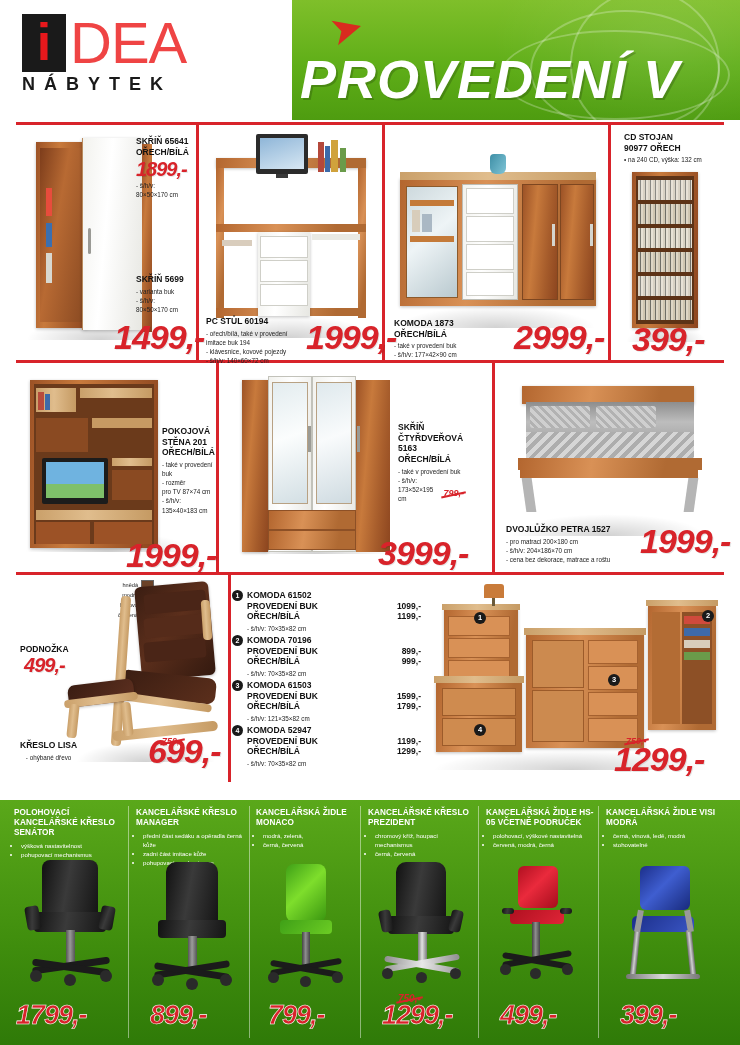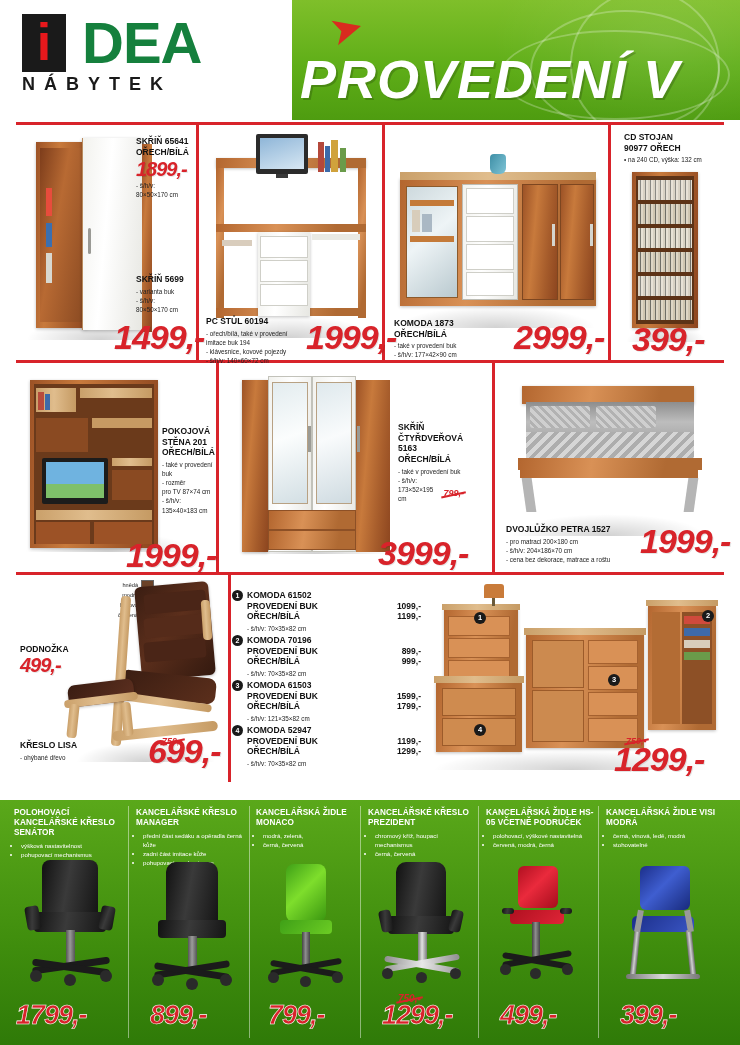--- a/index.html
+++ b/index.html
@@ -20,22 +20,22 @@
     background: #ffffff;
   }
   .logo-block { position: absolute; left: 22px; top: 14px; width: 262px; }
   .logo-row { display: flex; align-items: stretch; height: 58px; }
   .logo-i {
     width: 44px; background: #1a1a1a; color: #e8181c;
     font-size: 52px; font-weight: bold; line-height: 56px; text-align: center;
     font-family: "Liberation Sans", sans-serif;
   }
   .logo-dea {
-    color: #15803d; font-size: 58px; font-weight: bold; line-height: 58px;
-    letter-spacing: -1px; padding-left: 16px;
+    color: #ef4444; font-size: 58px; font-weight: normal; line-height: 58px;
+    letter-spacing: -1px; padding-left: 4px;
   }
   .logo-sub {
     margin-top: 2px; color: #1a1a1a; font-size: 18px; font-weight: bold;
     letter-spacing: 9px;
   }
   .hdr-right {
     position: absolute; left: 292px; top: 0; width: 448px; height: 120px;
     background: linear-gradient(180deg,#7fbf2a 0%, #5fae18 55%, #4e9c10 100%);
     overflow: hidden;
   }
@@ -396,21 +396,21 @@
         <div class="prodname">DVOJLŮŽKO PETRA 1527</div>
         <div class="specs">
           <div>- pro matraci 200×180 cm</div>
           <div>- š/h/v: 204×186×70 cm</div>
           <div>- cena bez dekorace, matrace a roštu</div>
         </div>
       </div>
       <div class="price" style="position:absolute; left:144px; top:158px;">1999,-</div>
     </div>
 
-    <div class="cell" style="left:16px; top:458px; width:212px; height:200px;">
+    <div class="cell" style="left:16px; top:458px; width:212px; height:200px;text-align:center;">
 
       <div style="position:absolute; left:66px; top:2px; width:72px;">
         <div style="display:flex; align-items:center; gap:3px; justify-content:flex-end;">
           <span class="swlabel">hnědá</span>
           <span class="swatch" style="background:#6b4228;"></span>
         </div>
         <div style="display:flex; align-items:center; gap:3px; justify-content:flex-end; margin-top:1px;">
           <span class="swlabel">modrá</span>
           <span class="swatch" style="background:#3556a8;"></span>
         </div>

